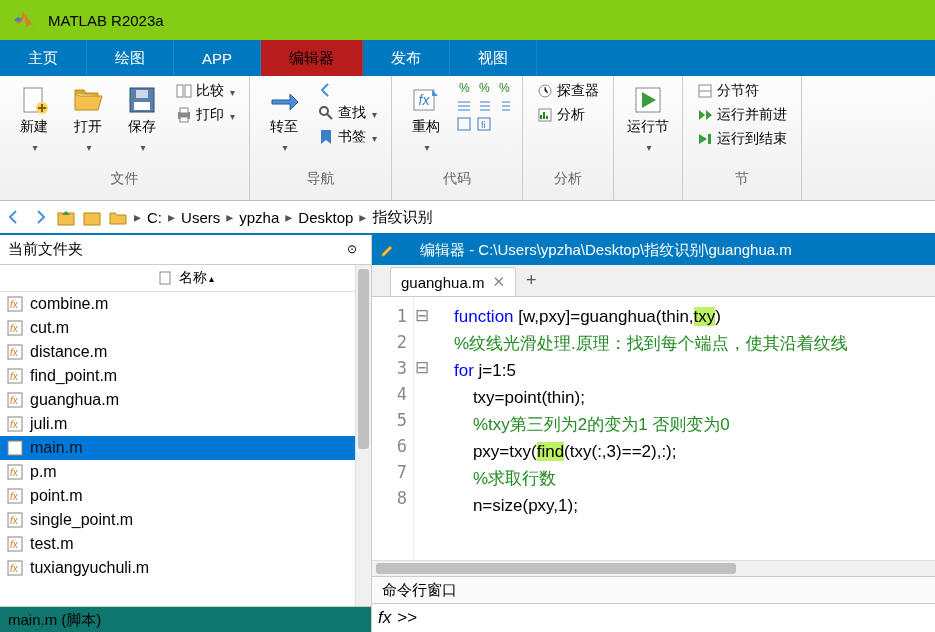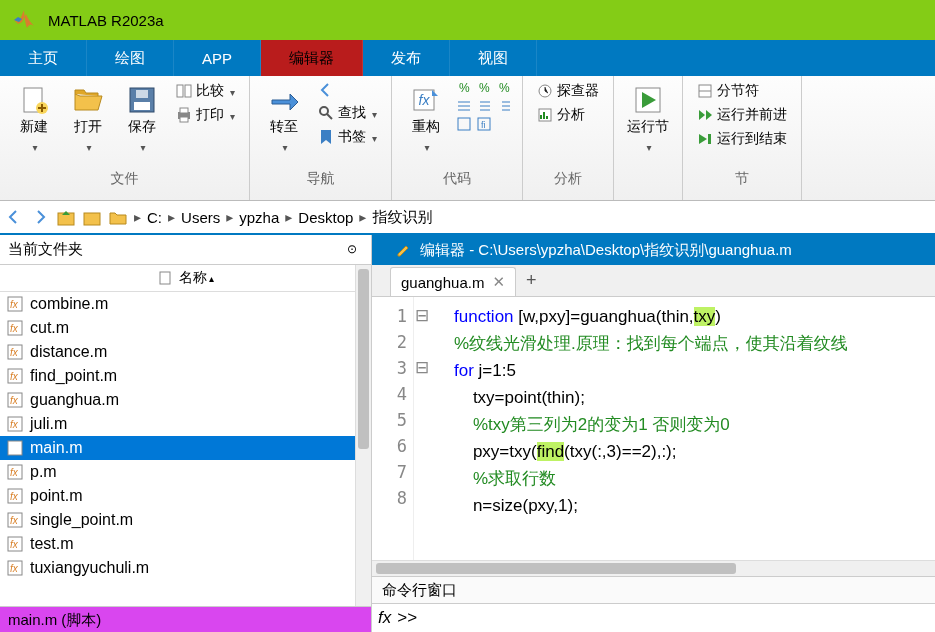--- a/index.html
+++ b/index.html
@@ -30,28 +30,28 @@
 .crumb { font-size: 15px; cursor: pointer; }
 .sep { font-size: 14px; color: #555; }
 
 .main { display: flex; height: calc(632px - 40px - 36px - 125px - 34px); }
 .left { width: 372px; border-right: 1px solid #ccc; display: flex; flex-direction: column; position:relative; }
 .panel-title { height: 30px; display: flex; align-items: center; padding: 0 8px; font-size: 15px; border-bottom: 1px solid #ccc; }
 .panel-title .mini { margin-left: auto; width:16px; height:16px; cursor:pointer; font-size:12px;}
 .list-header { display: flex; align-items: center; padding: 4px 8px; border-bottom: 1px solid #ddd; font-size:14px;justify-content:center; }
 .file-list { flex: 1; overflow-y: auto; }
 .file-row { display: flex; align-items: center; gap: 6px; padding: 3px 6px; cursor: pointer; font-size:16px;}
-.file-row.selected { background: #0078d7; color: #ffffff; }
+.file-row.selected { background: #0078d7; color: #0f172a; }
 .fx-icon { width:18px; height:18px; }
-.status { border-top: 1px solid #ccc; padding: 4px 8px; font-size: 15px; background:#d946ef; height:26px;}
+.status { border-top: 1px solid #ccc; padding: 4px 8px; font-size: 15px; background:#0f766e; height:26px;}
 .left-scroll { position:absolute; right:0; top:30px; bottom:26px; width:16px; background:#f0f0f0; border-left:1px solid #ddd;}
 .thumb { position:absolute; left:2px; right:2px; top:4px; height:180px; background:#c0c0c0; border-radius:3px;}
 
 .right { flex: 1; display: flex; flex-direction: column; }
-.editor-title { height: 30px; background: #0079c1; color: #fff; display: flex; align-items: center; padding: 0 24px; gap: 8px; font-size:15px;}
+.editor-title { height: 30px; background: #0079c1; color: #fff; display: flex; align-items: center; padding: 0 8px; gap: 24px; font-size:15px;}
 .file-tabs { height: 32px; background: #f0f0f0; display: flex; align-items: flex-end; padding-left: 18px; border-bottom:1px solid #ccc;}
 .file-tab { background: #fff; border: 1px solid #ccc; border-bottom: none; padding: 5px 10px; display: flex; align-items: center; gap: 8px; font-size:15px; border-radius:3px 3px 0 0;}
 .add-tab { padding: 5px 10px; font-size: 18px; cursor: pointer; color:#555;}
 .code-area { flex: 1; display: flex; background: #fff; overflow:hidden; }
 .gutter { width: 42px; text-align: right; padding: 6px 6px 0 0; color: #888; font-family: Consolas, monospace; font-size: 17px; line-height: 26px; border-right:1px solid #eee;}
 .fold-col { width:16px; padding-top:6px; font-family:Consolas; font-size:17px; line-height:26px; text-align:center; color:#888;}
 .code { flex: 1; padding: 6px 0 0 24px; font-family: Consolas, monospace; font-size: 17px; line-height: 26px; white-space: pre; }
 .kw { color: #0000ff; }
 .com { color: #228B22; }
 .hl { background: #bef264; }

